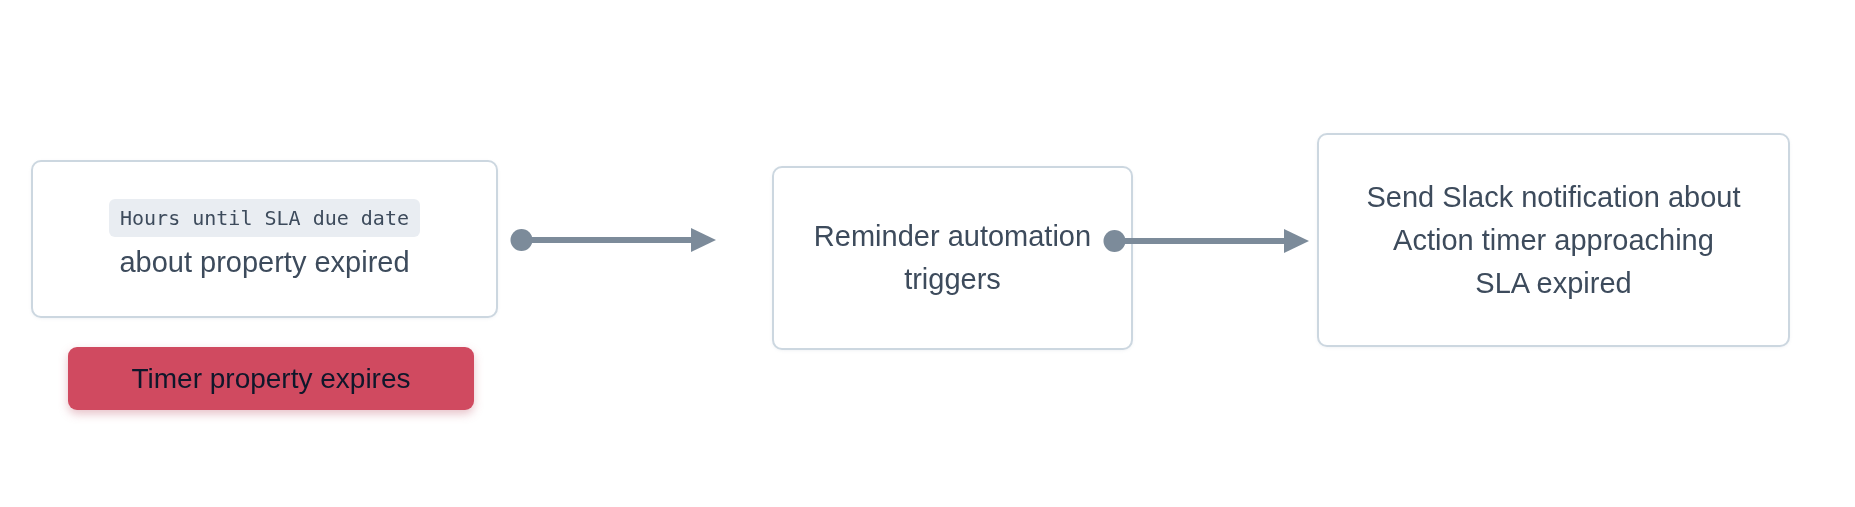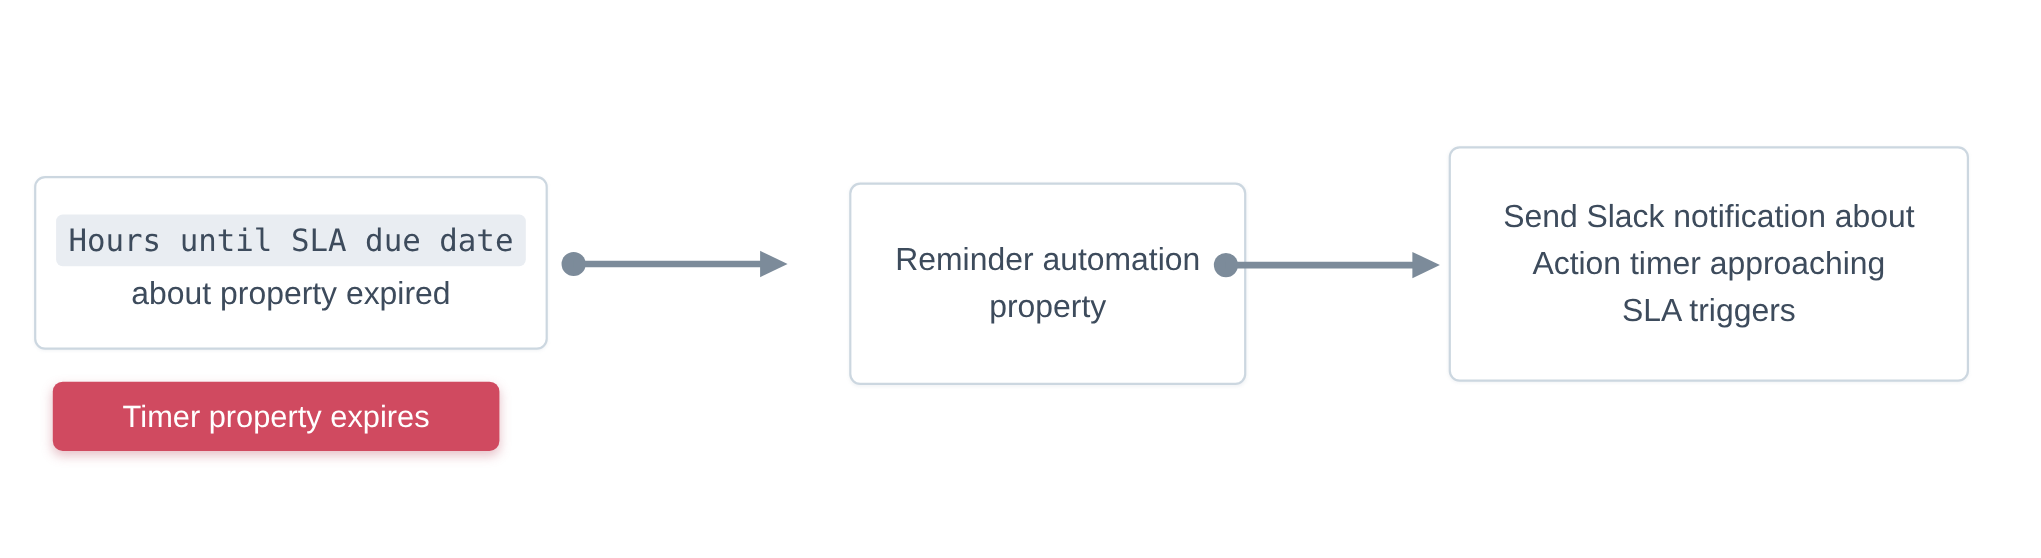--- a/index.html
+++ b/index.html
@@ -32,21 +32,21 @@
   }
   .node-trigger {
     left: 31px;
     top: 160px;
     width: 467px;
     height: 158px;
     gap: 9px;
   }
   .code-chip {
     font-family: "DejaVu Sans Mono", monospace;
-    font-size: 28px;
+    font-size: 20px;
     color: #3d4b5c;
     background: #e9edf2;
     padding: 7px 11px;
     border-radius: 6px;
     white-space: nowrap;
   }
   .node-automation {
     left: 728px;
     top: 166px;
     width: 361px;
@@ -56,26 +56,26 @@
   }
   .node-action {
     left: 1317px;
     top: 133px;
     width: 473px;
     height: 214px;
     line-height: 43px;
   }
   .trigger-badge {
     position: absolute;
-    left: 48px;
+    left: 68px;
     top: 347px;
     width: 406px;
     height: 63px;
     background: #d04a60;
-    color: #ffffff;
+    color: #0f172a;
     border-radius: 9px;
     display: flex;
     align-items: center;
     justify-content: center;
     font-size: 28px;
     box-shadow: 0 4px 10px rgba(185, 80, 100, 0.35);
     box-sizing: border-box;
   }
   .connector {
     position: absolute;
@@ -98,28 +98,28 @@
   <div class="trigger-badge">Timer property expires</div>
 
   <svg class="connector connector-1" viewBox="0 0 212 34" xmlns="http://www.w3.org/2000/svg" aria-hidden="true">
     <circle cx="14.5" cy="17" r="11" fill="#7c8b9a"></circle>
     <line x1="14" y1="17" x2="186" y2="17" stroke="#7c8b9a" stroke-width="6"></line>
     <polygon points="184,5 209,17 184,29" fill="#7c8b9a"></polygon>
   </svg>
 
   <div class="node node-automation">
     <div>Reminder automation</div>
-    <div>property</div>
+    <div>triggers</div>
   </div>
 
   <svg class="connector connector-2" viewBox="0 0 212 34" xmlns="http://www.w3.org/2000/svg" aria-hidden="true">
     <circle cx="14.5" cy="17" r="11" fill="#7c8b9a"></circle>
     <line x1="14" y1="17" x2="186" y2="17" stroke="#7c8b9a" stroke-width="6"></line>
     <polygon points="184,5 209,17 184,29" fill="#7c8b9a"></polygon>
   </svg>
 
   <div class="node node-action">
     <div>Send Slack notification about</div>
     <div>Action timer approaching</div>
-    <div>SLA triggers</div>
+    <div>SLA expired</div>
   </div>
 
 </div>
 
 </body></html>

